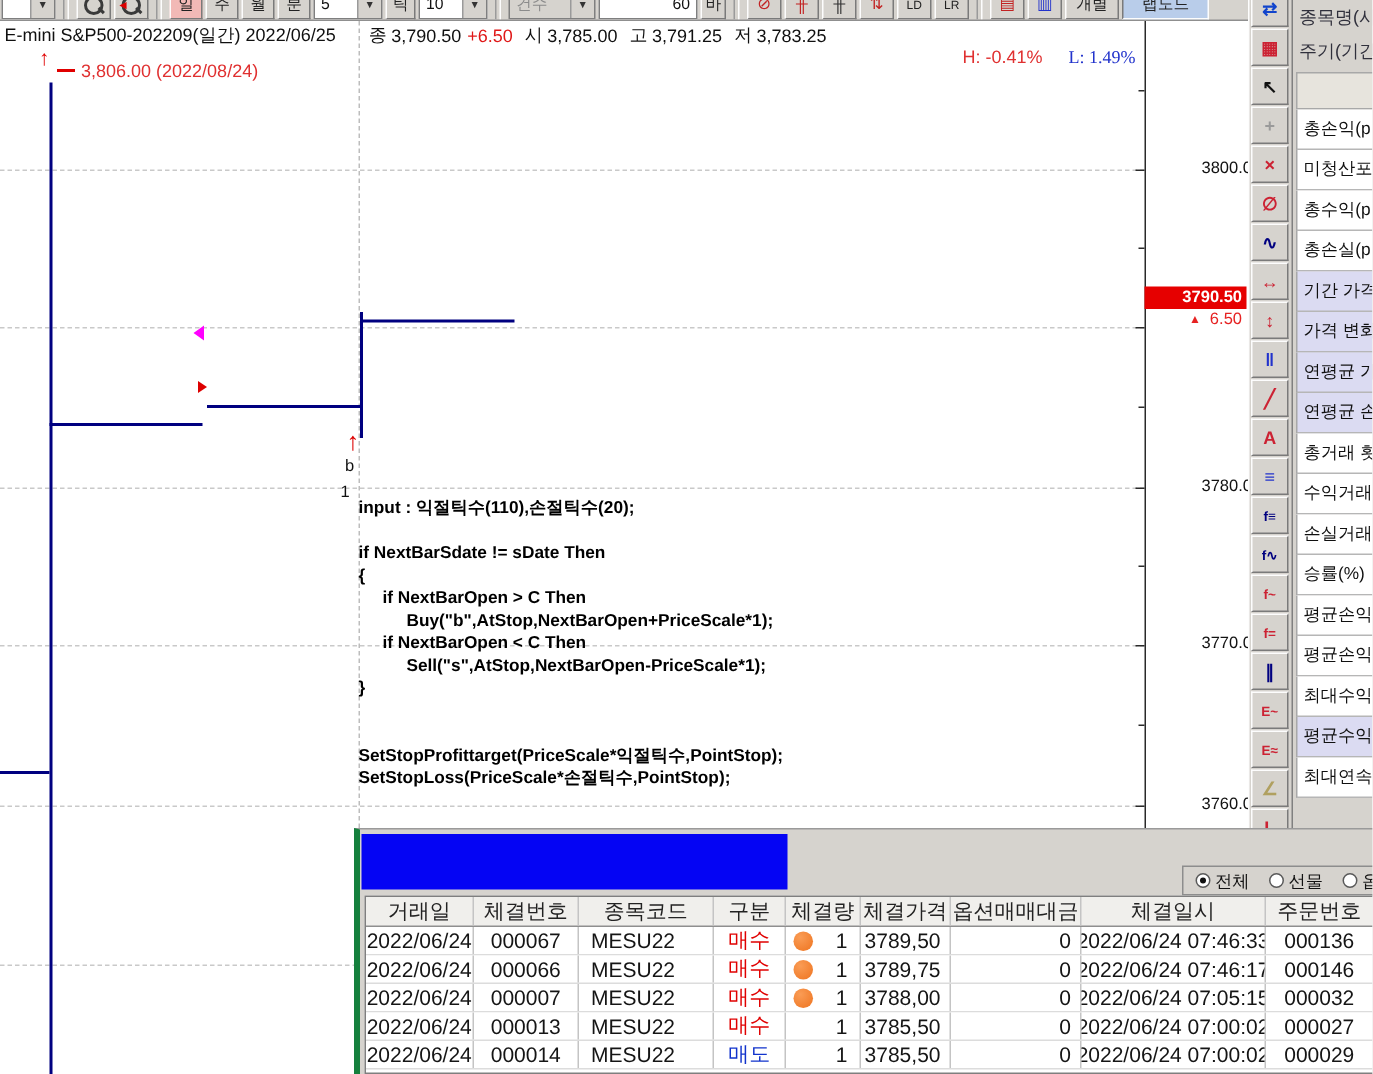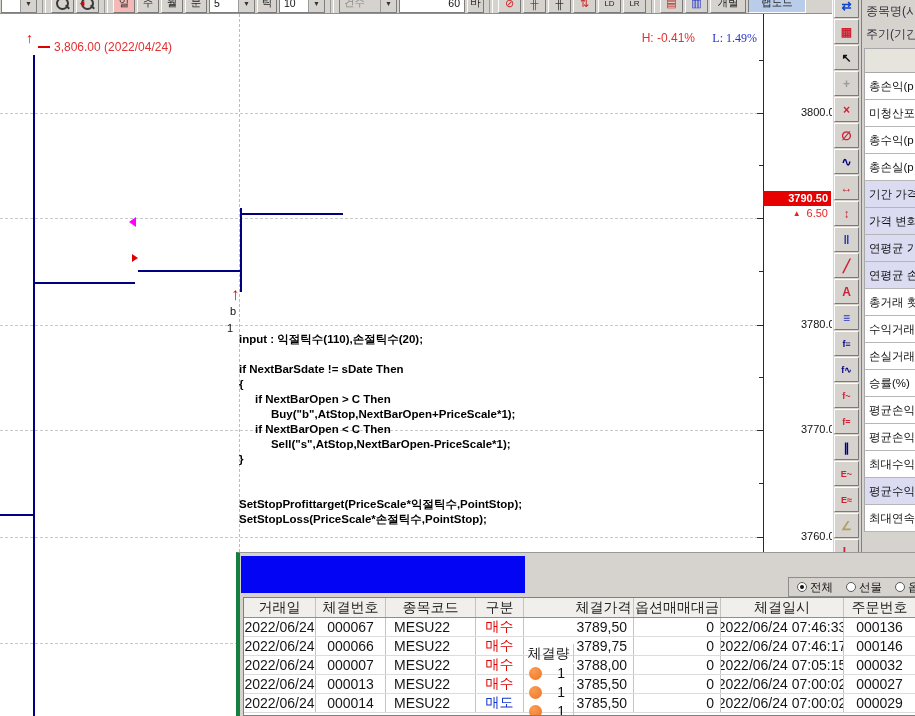--- a/index.html
+++ b/index.html
@@ -78,21 +78,21 @@
   .rdo.sel{position:relative;}
   .rdo.sel::after{content:"";position:absolute;left:2px;top:2px;width:4px;height:4px;border-radius:50%;background:#111;}
   .exec-table{position:absolute;left:3px;top:44px;width:674px;height:119px;background:#fff;
               border:1px solid #7f7f7f;box-sizing:border-box;overflow:hidden;}
   .thead{display:flex;height:20px;background:#f0efec;border-bottom:1px solid #8f8f8f;box-sizing:border-box;}
   .trow{display:flex;height:19px;border-bottom:1px solid #dcdcdc;box-sizing:border-box;background:#fff;}
   .cell{height:100%;border-right:1px solid #c4c4c4;box-sizing:border-box;font-size:14px;color:#151515;
         display:flex;align-items:center;justify-content:center;white-space:nowrap;overflow:hidden;}
   .th{color:#222;}
   .c0{width:72px;} .c1{width:70px;} .c2{width:90px;justify-content:flex-start;padding-left:8px;}
-  .c3{width:48px;} .c4{width:50px;justify-content:flex-end;padding-right:8px;position:relative;margin-top:46px;}
+  .c3{width:48px;} .c4{width:50px;justify-content:flex-end;padding-right:8px;position:relative;}
   .c5{width:60px;justify-content:flex-end;padding-right:6px;} .c6{width:87px;justify-content:flex-end;padding-right:6px;}
   .c7{width:123px;} .c8{width:72px;}
   .thead .c2{justify-content:center;padding-left:0;} .thead .c4,.thead .c5,.thead .c6{justify-content:center;padding-right:0;}
   .c3.buy{color:#e00000;} .c3.sell{color:#1133cc;}
   .dot{position:absolute;left:5px;top:3px;width:13px;height:13px;border-radius:50%;
        background:radial-gradient(circle at 35% 30%,#fa9c55,#ee7420);}
 </style>
 </head>
 <body>
 
@@ -169,28 +169,40 @@
   <div class="chart">
 
     <div class="gridh" style="top:99px"></div>
     <div class="gridh" style="top:204px"></div>
     <div class="gridh" style="top:311px"></div>
     <div class="gridh" style="top:416px"></div>
     <div class="gridh" style="top:523px"></div>
     <div class="gridh" style="top:629px"></div>
     <div class="gridv" style="left:239px"></div>
 
+    <div class="chart-header">
+      <span class="sym">E-mini S&amp;P500-202209(일간) 2022/06/25</span>
+      <span class="lbl">종</span>
+      <span>3,790.50</span>
+      <span class="chg">+6.50</span>
+      <span class="lbl">시</span>
+      <span>3,785.00</span>
+      <span class="lbl">고</span>
+      <span>3,791.25</span>
+      <span class="lbl">저</span>
+      <span>3,783.25</span>
+    </div>
     <div class="hl-line">
       <span class="h">H: -0.41%</span>
       <span class="l">L: 1.49%</span>
     </div>
 
     <div class="target-arrow">↑</div>
     <div class="target-dash"></div>
-    <div class="target-label">3,806.00 (2022/04/24)</div>
+    <div class="target-label">3,806.00 (2022/08/24)</div>
 
     <div class="vline" style="left:33px;top:41px;height:661px"></div>
     <div class="vline" style="left:240px;top:194px;height:84px"></div>
     <div class="seg" style="left:0;top:500px;width:33px"></div>
     <div class="seg" style="left:33px;top:268px;width:102px"></div>
     <div class="seg" style="left:138px;top:256px;width:102px"></div>
     <div class="seg" style="left:240px;top:199px;width:103px"></div>
     <div class="tri-left" style="left:129px;top:203px"></div>
     <div class="tri-right" style="left:132px;top:240px"></div>
     <div class="buy-arrow">↑</div>

